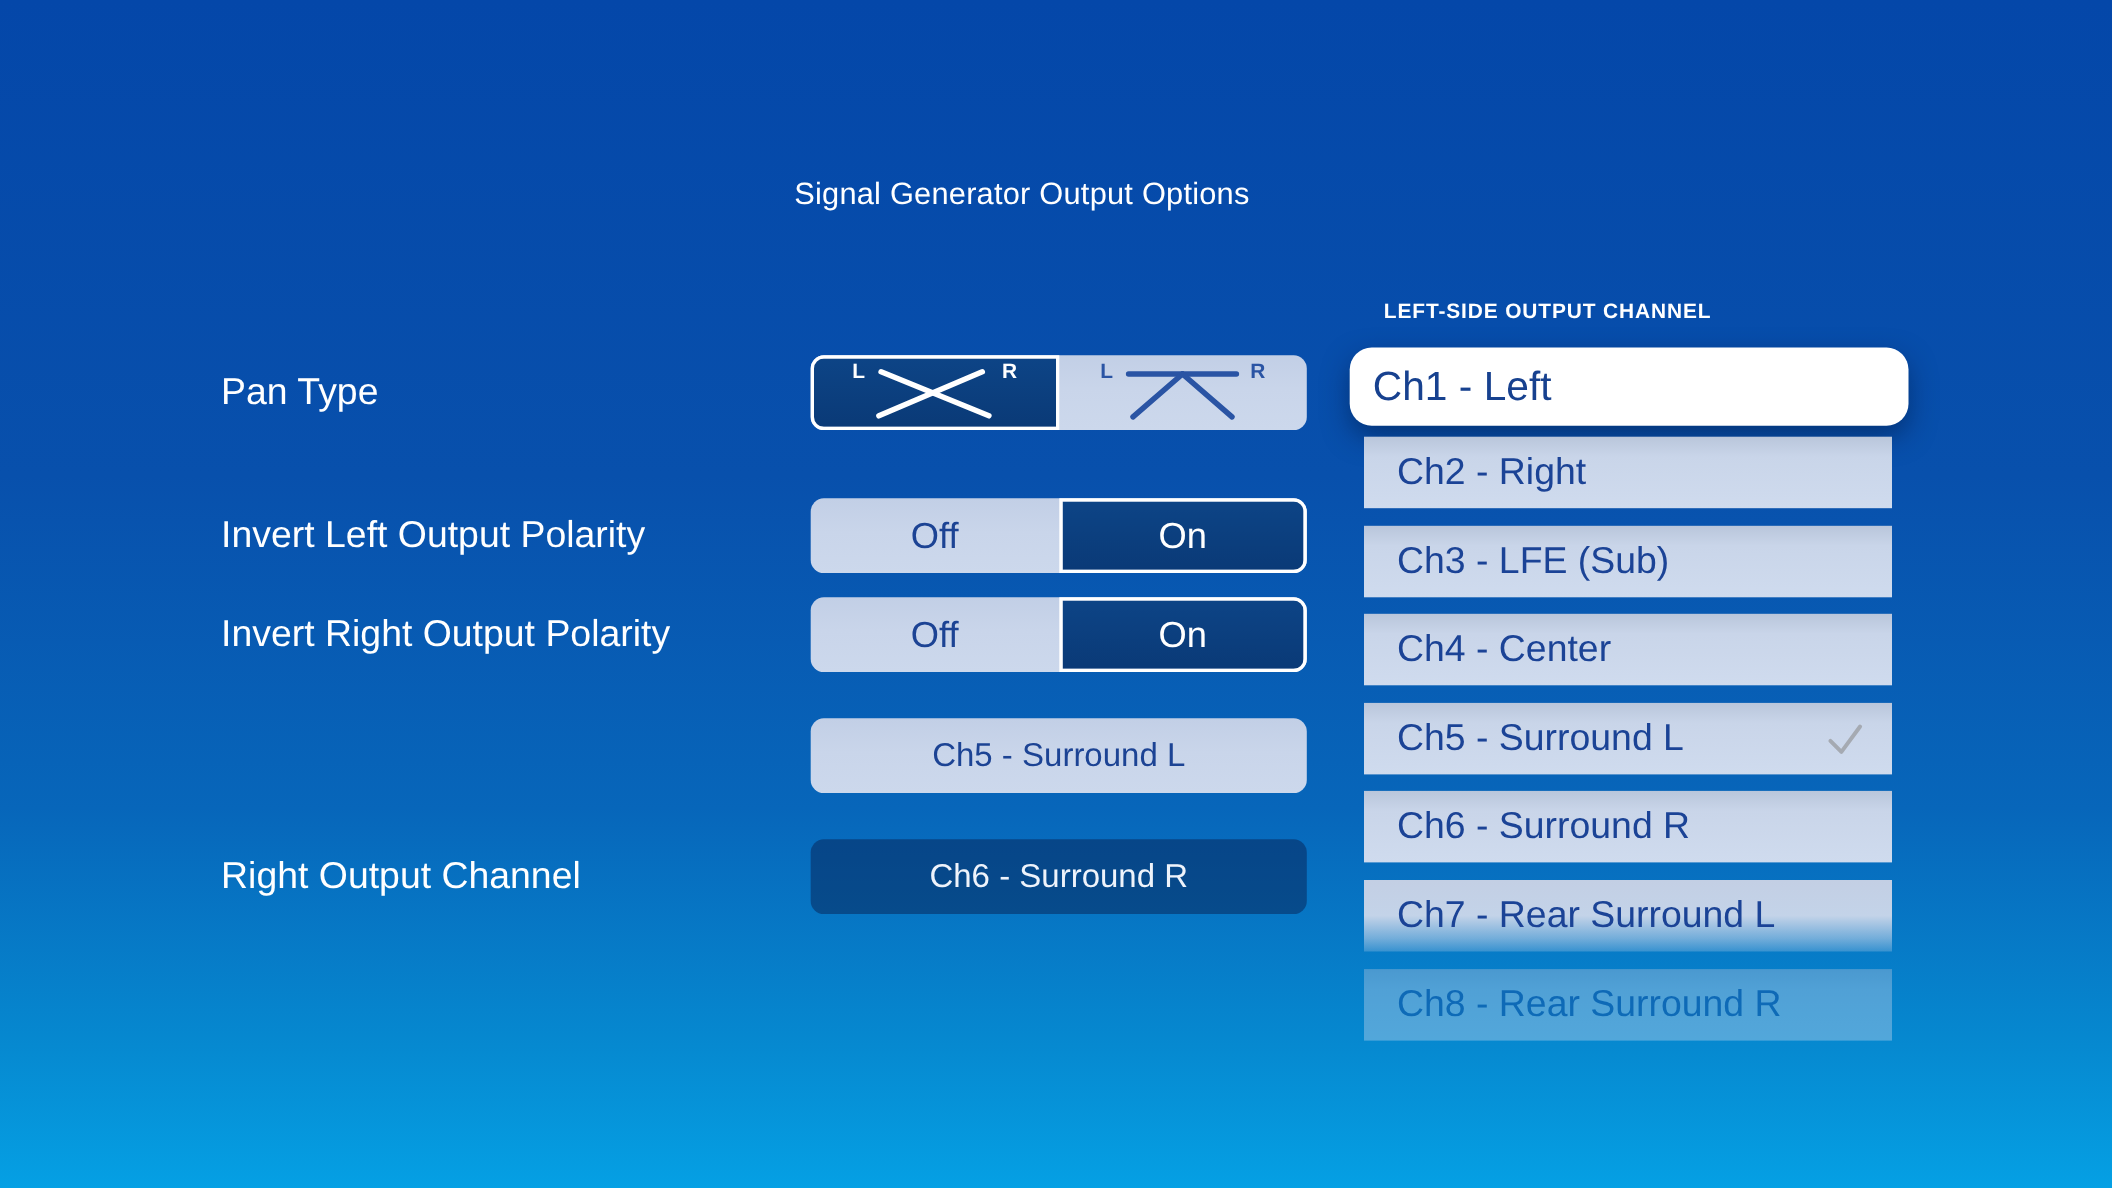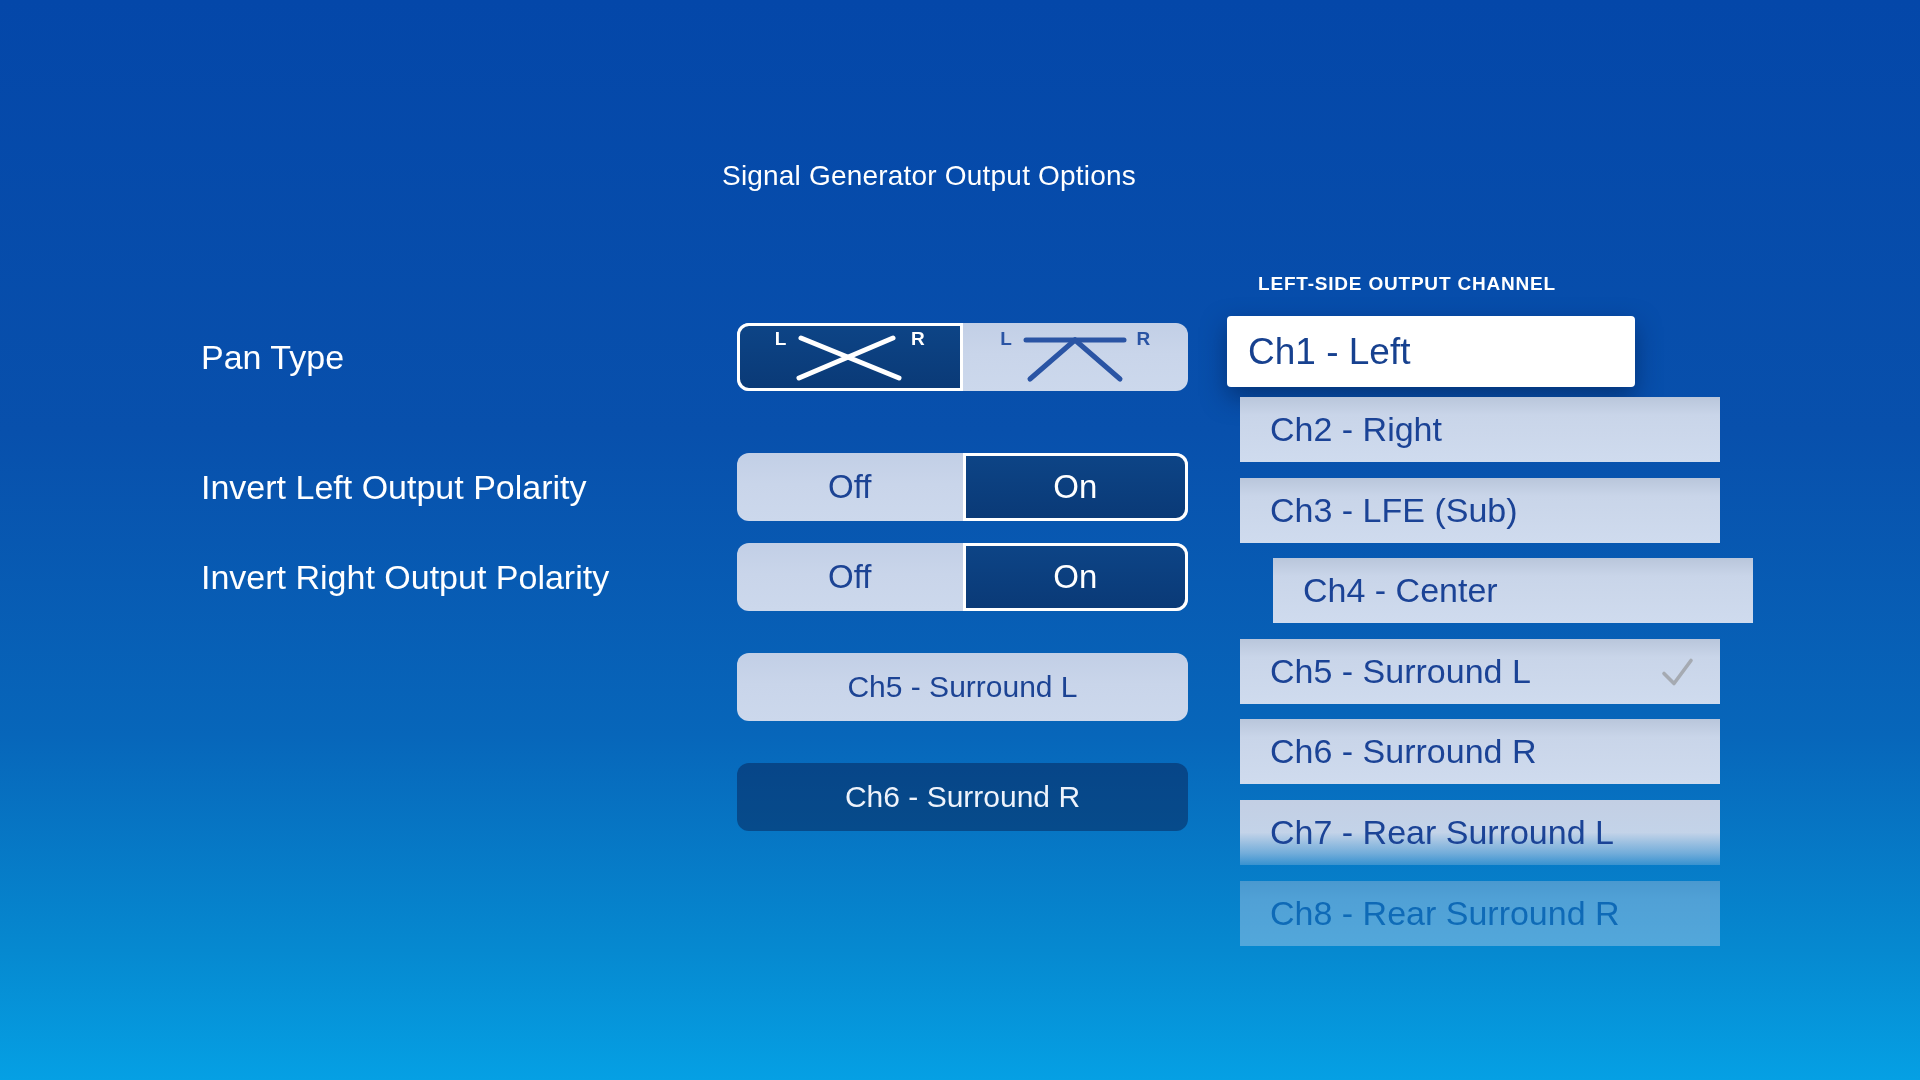--- a/index.html
+++ b/index.html
@@ -47,22 +47,22 @@
     display:flex;align-items:center;justify-content:center;
     font-size:30px;white-space:nowrap;
   }
   .chan-light{color:#1c4394;}
   .chan-dark{background:rgba(8,40,92,0.55);color:#eef3fb;}
   .dd-header{
     position:absolute;left:1258px;top:273px;color:#fff;
     font-size:19px;font-weight:600;letter-spacing:.8px;white-space:nowrap;
   }
   .dd-focused{
-    position:absolute;left:1227px;top:316px;width:408px;height:71px;box-sizing:border-box;
-    background:#fff;border-radius:4px;box-shadow:0 10px 24px rgba(0,25,70,0.5);
+    position:absolute;left:1227px;top:316px;width:508px;height:71px;box-sizing:border-box;
+    background:#fff;border-radius:20px;box-shadow:0 10px 24px rgba(0,25,70,0.5);
     display:flex;align-items:center;padding-left:21px;
     color:#17418f;font-size:37px;font-weight:400;white-space:nowrap;
   }
   .dd-list{position:absolute;left:1240px;top:397px;width:480px;height:553px;}
   .dd-item{
     position:absolute;left:0;width:480px;height:65px;box-sizing:border-box;
     background:linear-gradient(180deg,#b9c6db 0%,#c9d5e9 28%,#cfdbee 100%);
     display:flex;align-items:center;padding-left:30px;
     color:#1b4396;font-size:34px;font-weight:400;white-space:nowrap;
   }
@@ -130,33 +130,34 @@
       <span class="tog-txt-on">On</span>
     </div>
   </div>
 </div>
 
 <div class="row" style="top:653px">
   <div class="ctl light-bg chan-btn chan-light">Ch5 - Surround L</div>
 </div>
 
 <div class="row" style="top:763px">
+  <div class="lbl">Right Output Channel</div>
   <div class="ctl chan-btn chan-dark">Ch6 - Surround R</div>
 </div>
 
 <div class="dd-header">LEFT-SIDE OUTPUT CHANNEL</div>
 <div class="dd-focused">Ch1 - Left</div>
 <div class="dd-list">
     <div class="dd-item" style="top: 0px;">
       <span>Ch2 - Right</span>
     </div>
     <div class="dd-item" style="top: 81px;">
       <span>Ch3 - LFE (Sub)</span>
     </div>
-    <div class="dd-item" style="top: 161px; margin-left: 33px;">
+    <div class="dd-item" style="top: 161px;">
       <span>Ch4 - Center</span>
     </div>
     <div class="dd-item" style="top: 242px;">
       <span>Ch5 - Surround L</span>
       <svg class="check" width="33" height="31" viewBox="0 0 33 31">
         <polyline points="3,17 13,27 30,4" fill="none" stroke="#a5aab2" stroke-width="3.6" stroke-linecap="round" stroke-linejoin="round"></polyline>
       </svg>
     </div>
     <div class="dd-item" style="top: 322px;">
       <span>Ch6 - Surround R</span>

